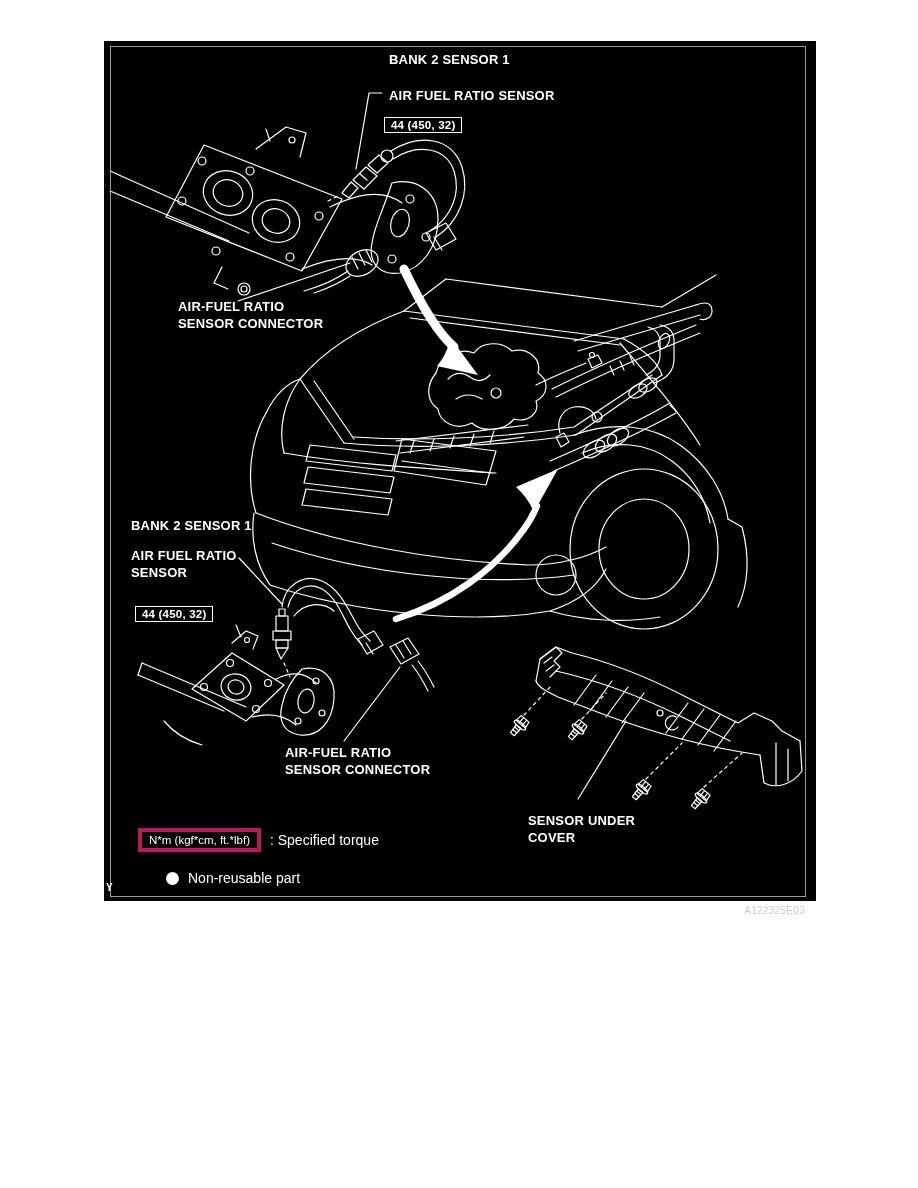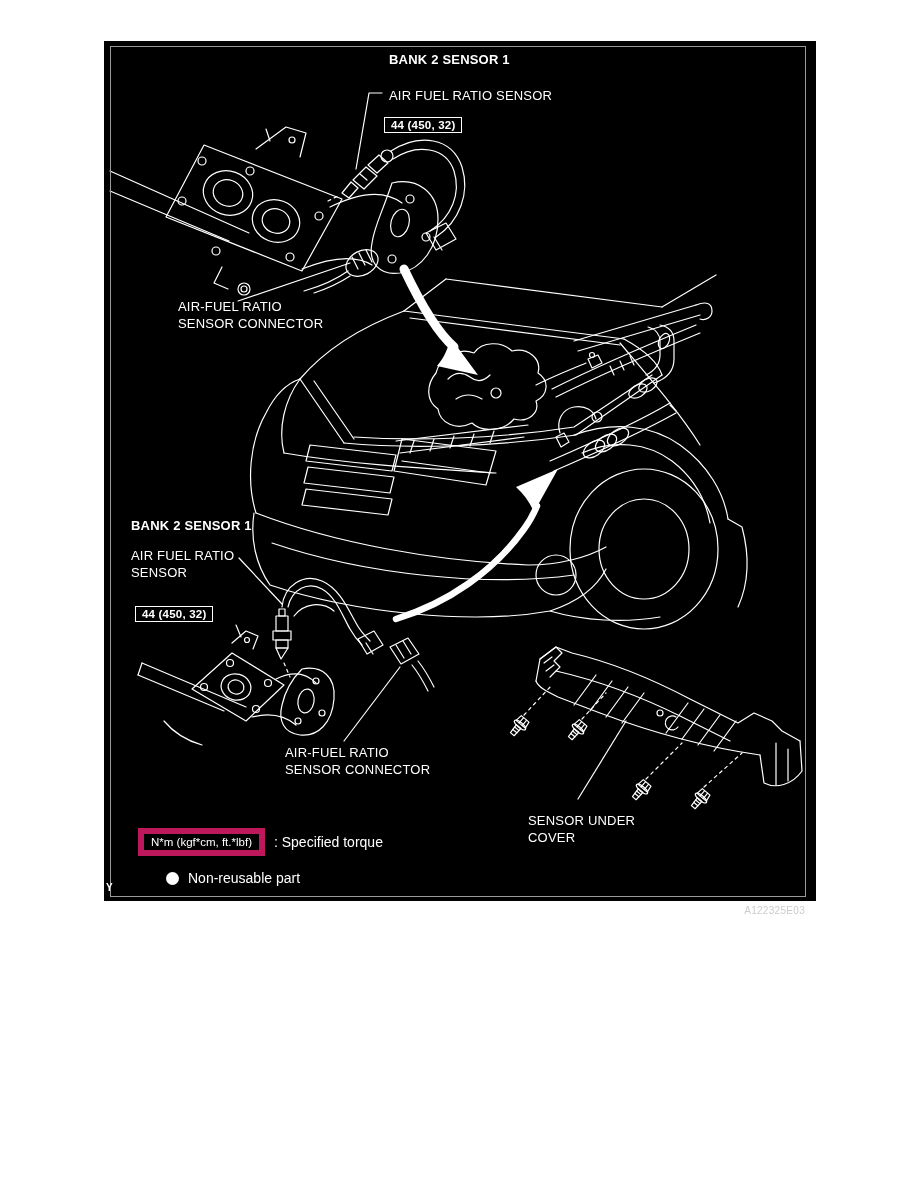--- a/index.html
+++ b/index.html
@@ -9,26 +9,26 @@
   .inner-border{position:absolute;left:6px;top:5px;width:694px;height:849px;
         border:1px solid #9a9a9a;pointer-events:none;}
   .art{position:absolute;left:0;top:0;width:712px;height:860px;}
   .art path,.art line,.art ellipse,.art circle,.art rect{
         stroke:#fff;stroke-width:1.2;fill:none;stroke-linecap:round;stroke-linejoin:round;}
   .art .dash{stroke-dasharray:3,4;}
   .art .fw{fill:#fff;stroke:none;}
   .art .thick1{stroke-width:9;}
   .art .thick2{stroke-width:6.5;}
   .t{position:absolute;color:#fff;font-size:13px;line-height:17px;white-space:pre-line;
-     letter-spacing:0.2px;}
+     letter-spacing:0.2px;font-weight:bold;}
   .bold{font-weight:bold;}
   .torque-box{position:absolute;border:1.5px solid #fff;color:#fff;font-weight:bold;
      font-size:11.5px;line-height:14px;padding:0 6px;letter-spacing:0.2px;}
   .legend-row{position:absolute;display:flex;align-items:center;gap:9px;color:#fff;}
-  .legend-box{border:6px solid #be185d;padding:1px 7px;font-size:11.5px;line-height:14px;}
+  .legend-box{border:4px solid #be185d;padding:1px 7px;font-size:11.5px;line-height:14px;}
   .legend-caption{font-size:14px;}
   .bullet{width:13px;height:13px;border-radius:50%;background:#fff;flex:0 0 auto;}
   .corner-mark{position:absolute;left:2px;top:841px;color:#fff;font-size:10px;font-weight:bold;}
   .figure-code{position:absolute;right:11px;top:864px;color:#ccc;font-size:10px;letter-spacing:0.3px;}
 </style>
 </head>
 <body>
 
 <div class="page">
   <div class="panel">

